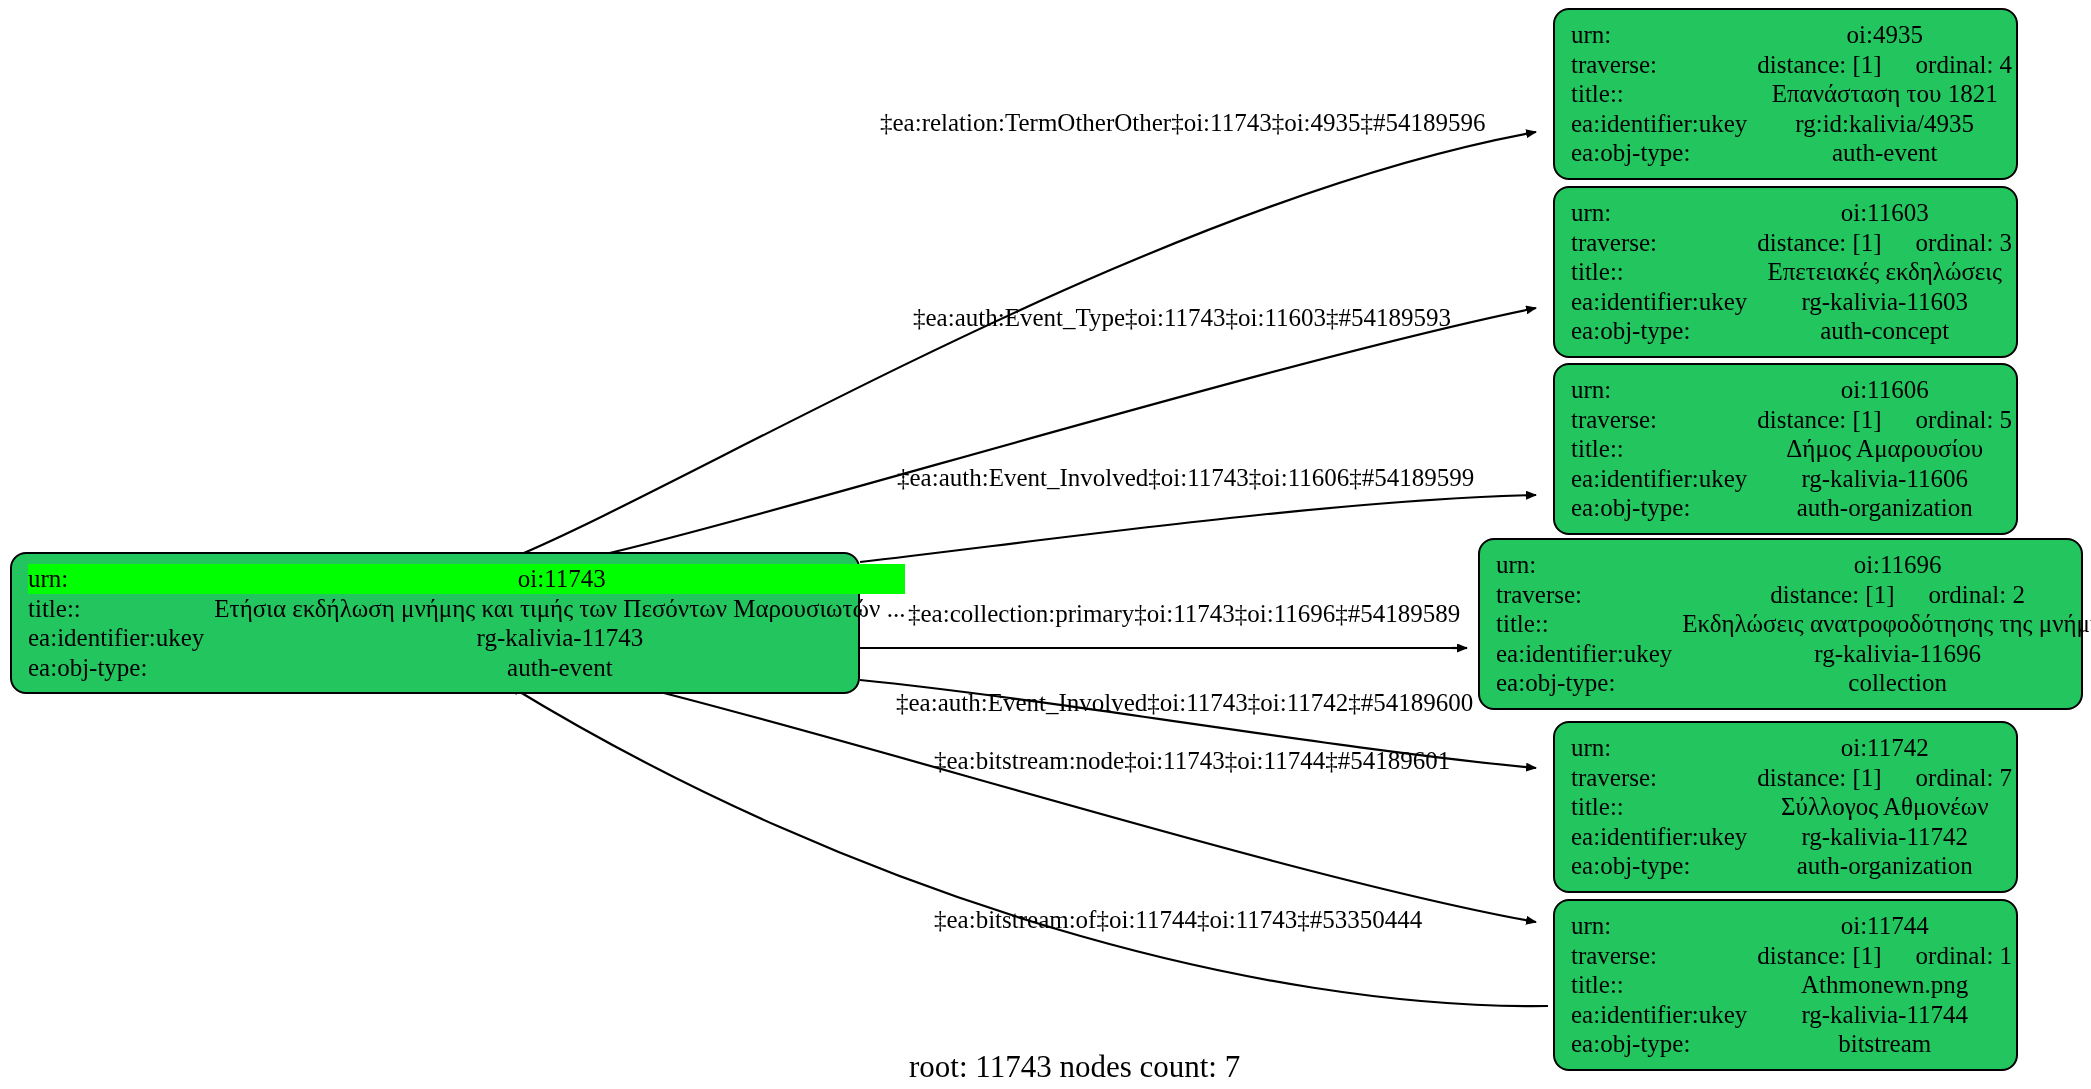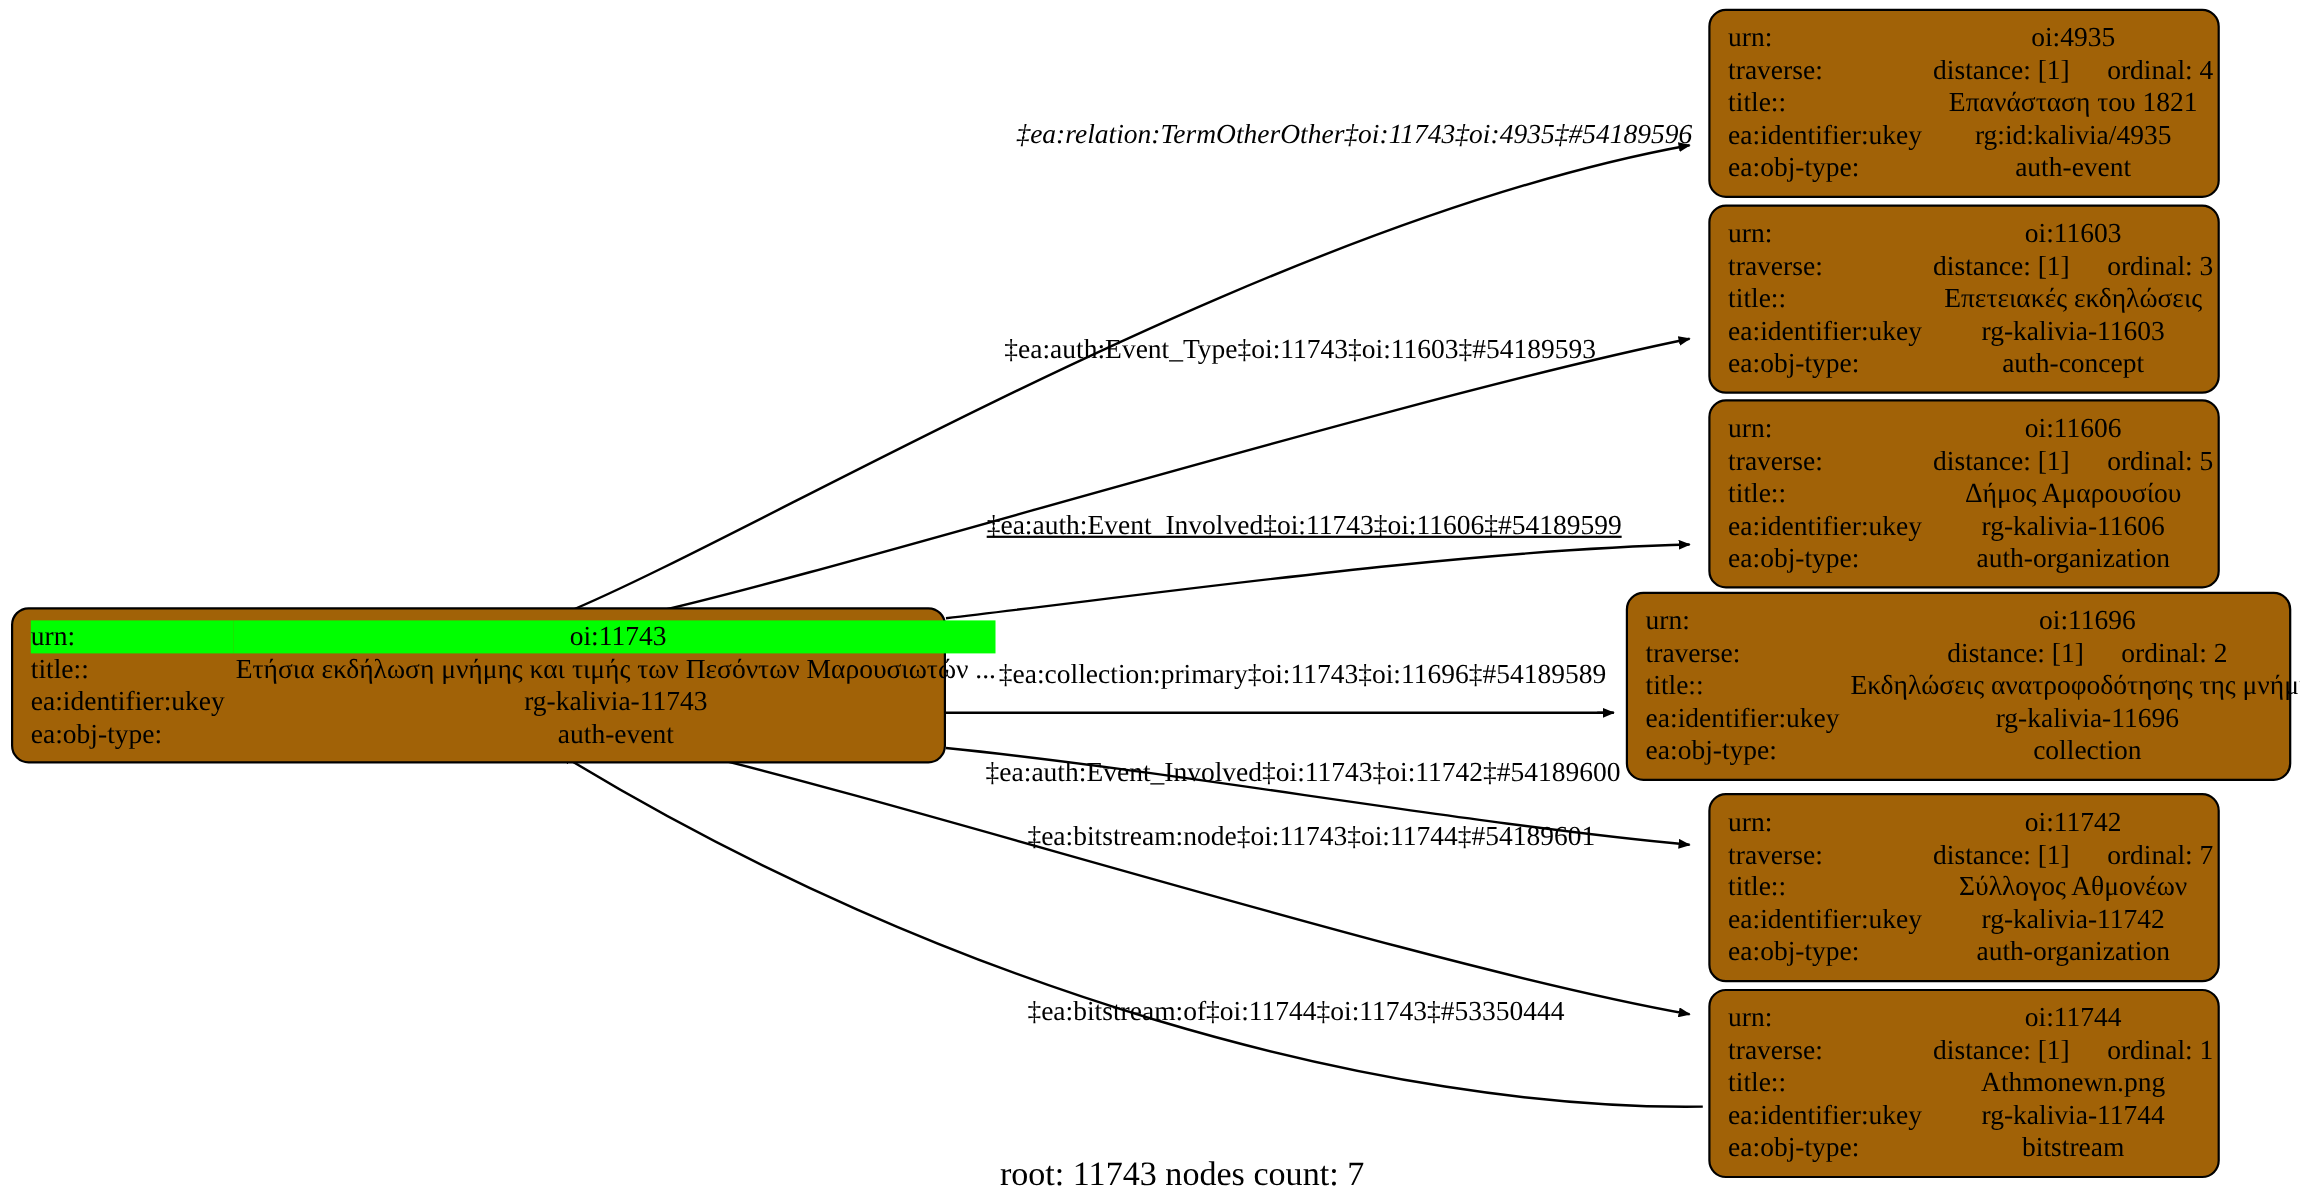--- a/index.html
+++ b/index.html
@@ -20,21 +20,21 @@
     left: 0; top: 0;
     width: 2091px;
     height: 1089px;
     pointer-events: none;
   }
   .node {
     position: absolute;
     box-sizing: border-box;
     border: 2px solid #000000;
     border-radius: 16px;
-    background: #a16207;
+    background: #22c55e;
     padding: 10px 14px 10px 16px;
   }
   .node table {
     border-collapse: collapse;
     border-spacing: 0;
     width: 100%;
   }
   .node td {
     font-size: 25px;
     line-height: 1.02;
@@ -308,25 +308,25 @@
         <td class="v">rg-kalivia-11744</td>
       </tr>
       <tr>
         <td class="k">ea:obj-type:</td>
         <td class="v">bitstream</td>
       </tr>
     </tbody>
       </table>
   </div>
 
-  <div class="edge-label" style="left:924px; top:110px;font-style:italic;">‡ea:relation:TermOtherOther‡oi:11743‡oi:4935‡#54189596</div>
+  <div class="edge-label" style="left:880px; top:110px;">‡ea:relation:TermOtherOther‡oi:11743‡oi:4935‡#54189596</div>
 
   <div class="edge-label" style="left:913px; top:305px;">‡ea:auth:Event_Type‡oi:11743‡oi:11603‡#54189593</div>
 
-  <div class="edge-label" style="left:897px; top:465px;text-decoration:underline;">‡ea:auth:Event_Involved‡oi:11743‡oi:11606‡#54189599</div>
+  <div class="edge-label" style="left:897px; top:465px;">‡ea:auth:Event_Involved‡oi:11743‡oi:11606‡#54189599</div>
 
   <div class="edge-label" style="left:908px; top:601px;">‡ea:collection:primary‡oi:11743‡oi:11696‡#54189589</div>
 
   <div class="edge-label" style="left:896px; top:658px;margin-top:32px;">‡ea:auth:Event_Involved‡oi:11743‡oi:11742‡#54189600</div>
 
   <div class="edge-label" style="left:922px; top:748px;margin-left:12px;">‡ea:bitstream:node‡oi:11743‡oi:11744‡#54189601</div>
 
   <div class="edge-label" style="left:934px; top:907px;">‡ea:bitstream:of‡oi:11744‡oi:11743‡#53350444</div>
 
   <div class="footer" style="left:909px; top:1051px;">root: 11743 nodes count: 7</div>

